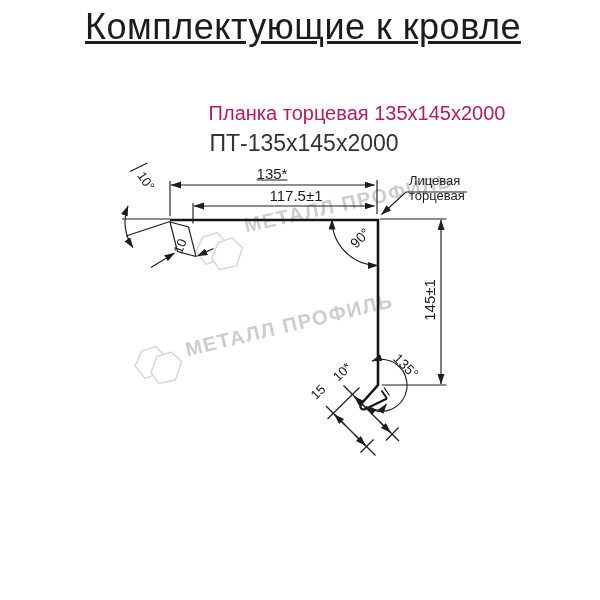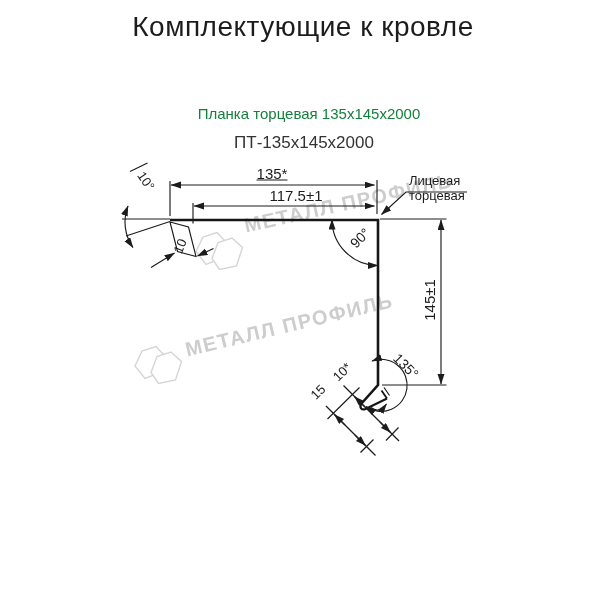--- a/index.html
+++ b/index.html
@@ -1,22 +1,22 @@
 <!DOCTYPE html>
 <html><head>
 <meta charset="utf-8">
 <style>
   html,body{margin:0;padding:0;background:#ffffff;}
   #stage{position:relative;width:600px;height:600px;background:#ffffff;overflow:hidden;
          font-family:"Liberation Sans", sans-serif;}
   .t{position:absolute;white-space:nowrap;color:#1f1f1f;}
   .center{transform:translate(-50%,-50%);}
-  #title{font-size:28px;letter-spacing:0.5px;color:#1c1c1c;}
-  #subtitle{font-size:15px;color:#15803d;}
-  #model{font-size:17px;color:#333;}
+  #title{font-size:36px;letter-spacing:0.5px;color:#1c1c1c;text-decoration:underline;}
+  #subtitle{font-size:20px;color:#be185d;margin-left:48px;}
+  #model{font-size:23px;color:#333;}
   .dim{font-size:15px;color:#1c1c1c;}
   .dim-sm{font-size:13px;color:#1c1c1c;}
   .ang{font-size:14px;color:#1c1c1c;}
   .rot-90{transform:translate(-50%,-50%) rotate(-90deg);}
   .rot-45{transform:translate(-50%,-50%) rotate(-45deg);}
   .rot45{transform:translate(-50%,-50%) rotate(45deg);}
   .rot55{transform:translate(-50%,-50%) rotate(55deg);}
   .rot-68{transform:translate(-50%,-50%) rotate(-68deg);}
   #face-label{font-size:13px;line-height:15px;color:#1c1c1c;}
   .wm{font-size:20px;font-weight:700;letter-spacing:1.5px;color:#cdcdcd;transform-origin:left top;}

